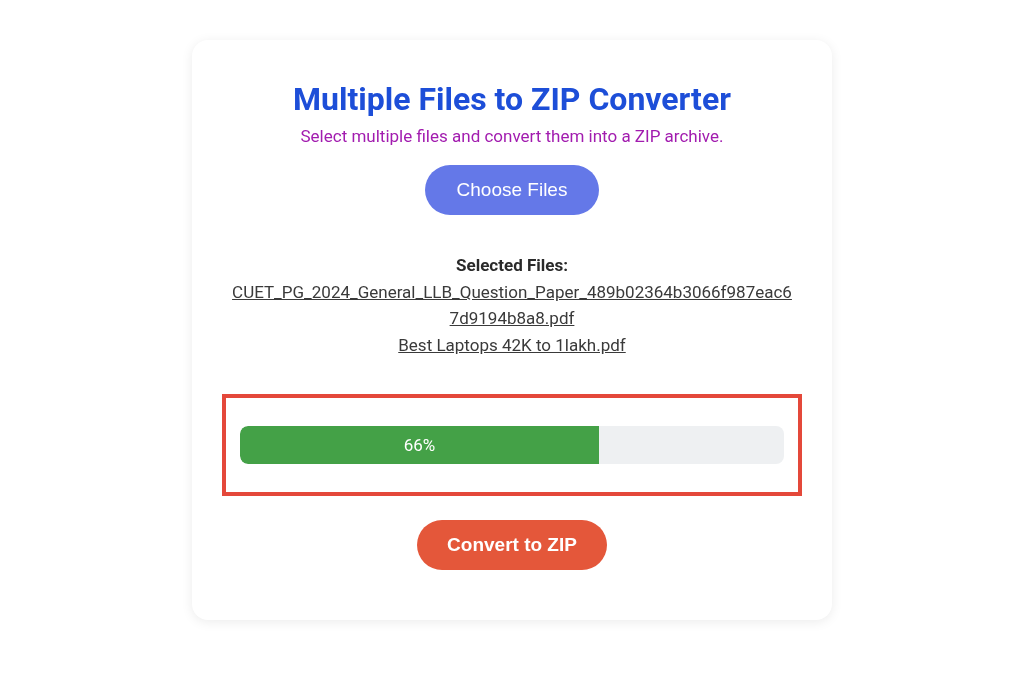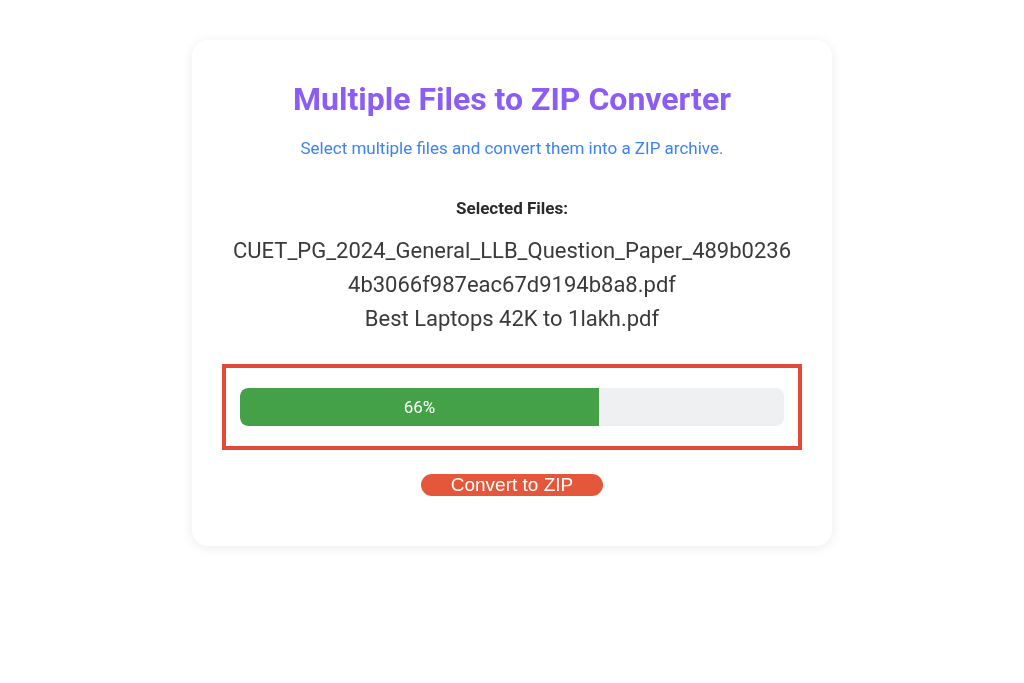--- a/index.html
+++ b/index.html
@@ -24,66 +24,67 @@
       background: #ffffff;
       border-radius: 16px;
       box-shadow: 0 2px 12px rgba(0,0,0,0.08);
       padding: 40px 30px 50px 30px;
       text-align: center;
     }
     
     .title {
       font-size: 32px;
       font-weight: 700;
-      color: #8b5cf6;
-      margin-bottom: 20px;
+      color: #1d4ed8;
+      margin-bottom: 8px;
     }
     
     .subtitle {
       font-size: 17px;
-      color: #3b82f6;
-      margin-bottom: 40px;
+      color: #a21caf;
+      margin-bottom: 19px;
     }
     
     .choose-btn {
       display: inline-block;
       background: #6478e8;
       color: #ffffff;
       font-size: 19px;
       font-weight: 400;
       padding: 14px 32px;
       border: none;
       border-radius: 999px;
       cursor: pointer;
       margin-bottom: 40px;
     }
     
     .selected-label {
       font-size: 17px;
       font-weight: 700;
       color: #2a2a2a;
-      margin-bottom: 16px;
+      margin-bottom: 4px;
     }
     
     .file-list {
-      font-size: 22px;
+      font-size: 17px;
       color: #3a3a3a;
       line-height: 1.55;
-      margin-bottom: 28px;
+      margin-bottom: 36px;
       padding: 0 10px;
       word-break: break-word;
+      text-decoration: underline;
     }
     
     .file-item {
       display: block;
     }
     
     .progress-wrapper {
       border: 4px solid #e4483a;
-      padding: 20px 14px;
+      padding: 28px 14px;
       margin-bottom: 24px;
     }
     
     .progress-track {
       width: 100%;
       height: 38px;
       background: #eef0f2;
       border-radius: 8px;
       overflow: hidden;
       position: relative;
@@ -99,36 +100,37 @@
       color: #ffffff;
       font-size: 17px;
       font-weight: 400;
     }
     
     .convert-btn {
       display: inline-block;
       background: #e4573a;
       color: #ffffff;
       font-size: 19px;
-      font-weight: 400;
-      padding: 0 30px;
+      font-weight: 700;
+      padding: 14px 30px;
       border: none;
       border-radius: 999px;
       cursor: pointer;
     }
   </style>
 </head>
 <body>
 
 <div class="card">
   
   <h1 class="title">Multiple Files to ZIP Converter</h1>
   
   <p class="subtitle">Select multiple files and convert them into a ZIP archive.</p>
   
+  <button class="choose-btn">Choose Files</button>
   
   <div class="selected-label">Selected Files:</div>
   
   <div class="file-list">
     <span class="file-item">CUET_PG_2024_General_LLB_Question_Paper_489b02364b3066f987eac67d9194b8a8.pdf</span>
     <span class="file-item">Best Laptops 42K to 1lakh.pdf</span>
   </div>
   
   <div class="progress-wrapper">
     <div class="progress-track">

